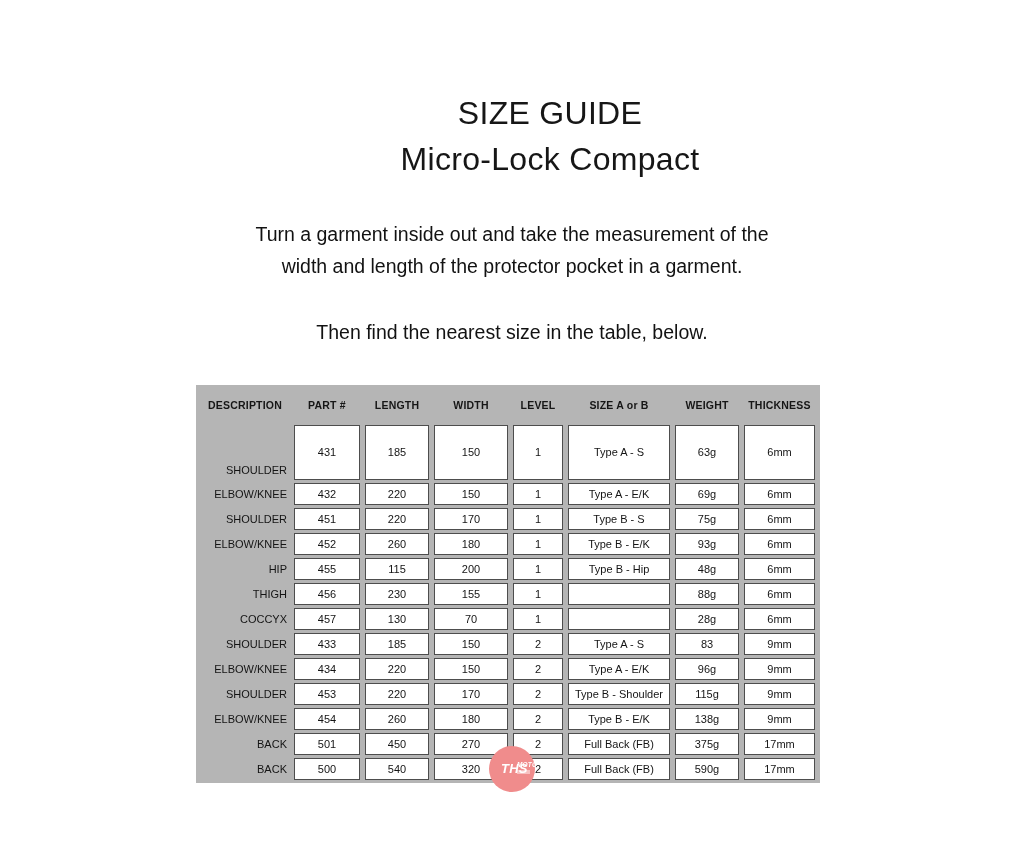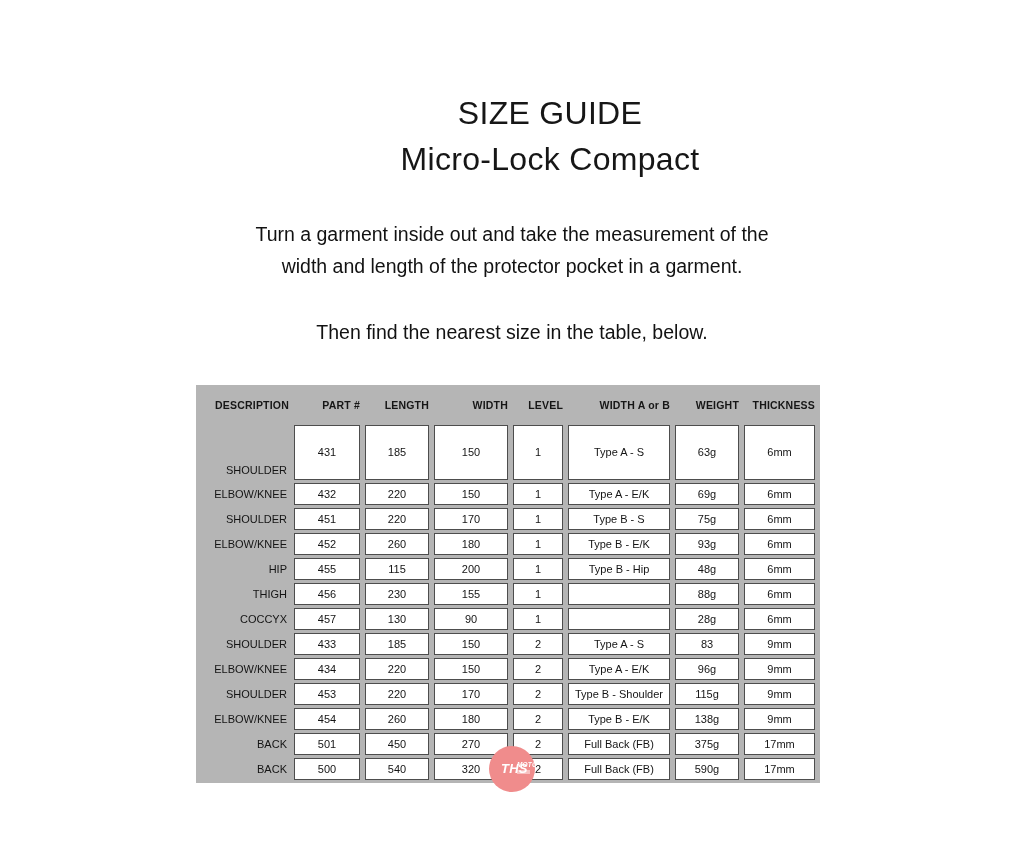--- a/index.html
+++ b/index.html
@@ -19,21 +19,21 @@
   .intro-2{position:absolute;top:316px;left:0;width:100%;text-align:center;
          font-size:19.5px;line-height:32px;color:#121212;}
 
   table.size-table{
     position:absolute;left:196px;top:385px;width:624px;
     background:var(--table-bg);
     border-collapse:separate;border-spacing:5px 3px;table-layout:fixed;
   }
   table.size-table th{
     height:34px;padding:0;font-size:10.5px;font-weight:bold;color:#161616;
-    text-align:right;vertical-align:middle;letter-spacing:0.2px;
+    text-align:center;vertical-align:middle;letter-spacing:0.2px;
   }
   table.size-table td{
     background:#ffffff;border:1px solid var(--cell-border);
     height:20px;padding:0 2px;font-size:11px;text-align:center;
     vertical-align:middle;color:#141414;overflow:hidden;white-space:nowrap;
   }
   table.size-table td.desc{
     background:transparent;border:none;font-size:11px;color:#141414;text-align:right;
   }
   
@@ -77,21 +77,21 @@
         <col style="width:64px">
         <col style="width:71px">
     </colgroup>
     <thead>
       <tr>
         <th>DESCRIPTION</th>
         <th>PART #</th>
         <th>LENGTH</th>
         <th>WIDTH</th>
         <th>LEVEL</th>
-        <th>WIDTH A or B</th>
+        <th>SIZE A or B</th>
         <th>WEIGHT</th>
         <th>THICKNESS</th>
       </tr>
     </thead>
     <tbody>
         <tr>
       <td class="desc">SHOULDER</td>
       <td>431</td>
       <td>185</td>
       <td>150</td>
@@ -147,21 +147,21 @@
       <td>155</td>
       <td>1</td>
       <td></td>
       <td>88g</td>
       <td>6mm</td>
     </tr>
         <tr>
       <td class="desc">COCCYX</td>
       <td>457</td>
       <td>130</td>
-      <td>90</td>
+      <td>70</td>
       <td>1</td>
       <td></td>
       <td>28g</td>
       <td>6mm</td>
     </tr>
         <tr>
       <td class="desc">SHOULDER</td>
       <td>433</td>
       <td>185</td>
       <td>150</td>

